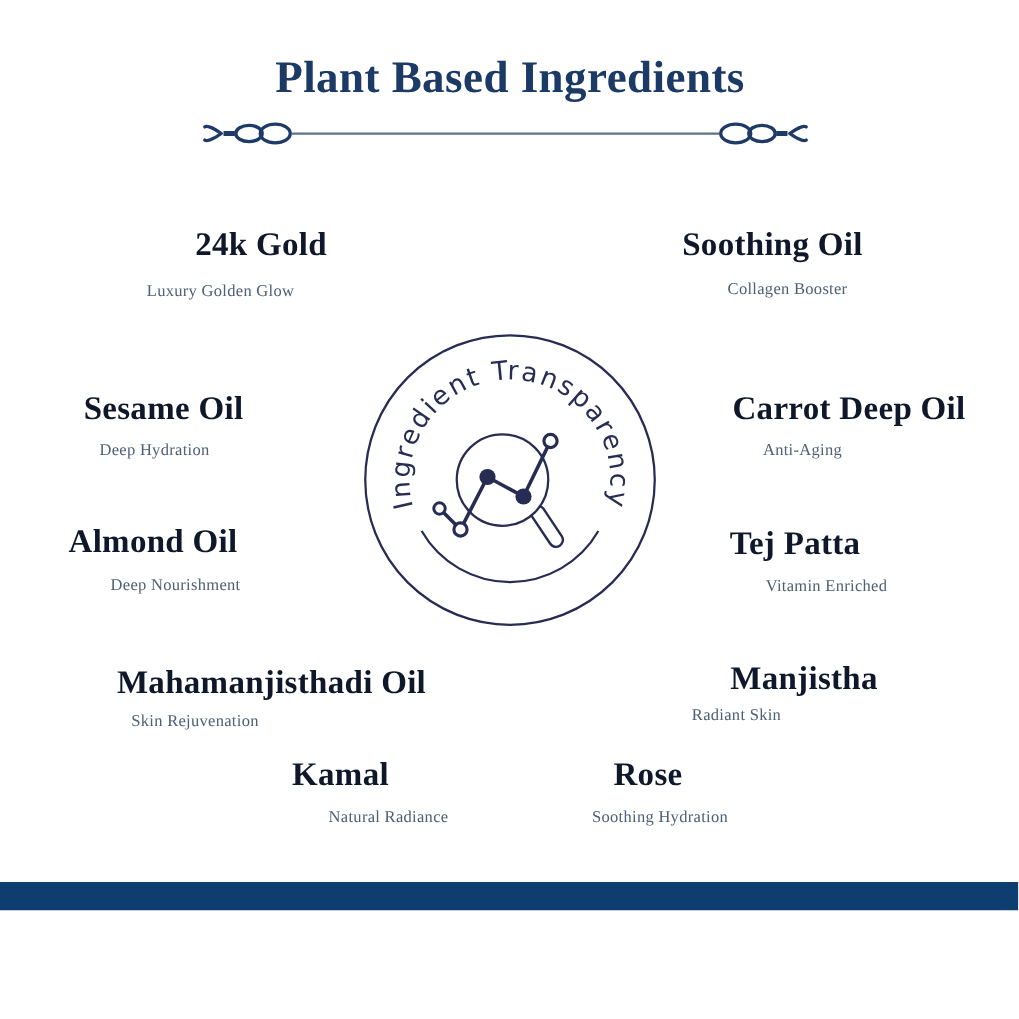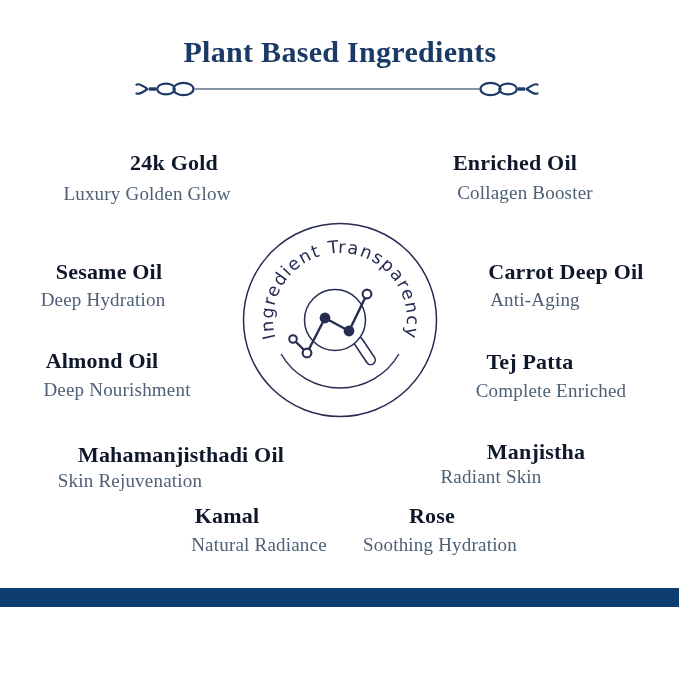--- a/index.html
+++ b/index.html
@@ -13,21 +13,21 @@
     letter-spacing:0.3px; white-space:nowrap;
   }
   .divider { position:absolute; left:135px; top:80px; }
   .ing-name {
     position:absolute; transform:translate(-50%,-50%);
     font-size:22px; font-weight:700; color:#0f172a;
     letter-spacing:0.2px; white-space:nowrap;
   }
   .ing-benefit {
     position:absolute; transform:translate(-50%,-50%);
-    font-size:19px; font-weight:400; color:#4e6075;
+    font-size:11px; font-weight:400; color:#4e6075;
     letter-spacing:0.2px; white-space:nowrap;
   }
   .badge { position:absolute; left:240px; top:220px; width:200px; height:200px; }
   .badge-text {
     font-family:"DejaVu Sans", sans-serif; font-size:17.5px; font-weight:500;
     letter-spacing:1.5px; fill:#262c52;
   }
   .footer {
     position:absolute; left:0; top:588px; width:679px; height:91px;
     background:#0e3d70; color:#ffffff;
@@ -59,34 +59,34 @@
       <ellipse cx="373" cy="9" rx="8.8" ry="5.4" stroke-width="2.2"></ellipse>
       <line x1="382.5" y1="9" x2="390" y2="9" stroke-width="3.4"></line>
       <path d="M391.5 9 C397 5 401 3.6 402.5 4.6 M391.5 9 C397 13 401 14.4 402.5 13.4" stroke-width="2.2" stroke-linecap="round"></path>
     </g>
   </svg>
 
   <div>
     <span class="ing-name" style="left:174px; top:163px;">24k Gold</span>
     <span class="ing-benefit" style="left:147px; top:194px;">Luxury Golden Glow</span>
 
-    <span class="ing-name" style="left:515px; top:163px;">Enriched Oil</span>
+    <span class="ing-name" style="left:515px; top:163px;">Soothing Oil</span>
     <span class="ing-benefit" style="left:525px; top:193px;font-family:Liberation Serif, serif;">Collagen Booster</span>
 
     <span class="ing-name" style="left:109px; top:272px;">Sesame Oil</span>
     <span class="ing-benefit" style="left:103px; top:300px;">Deep Hydration</span>
 
     <span class="ing-name" style="left:566px; top:272px;">Carrot Deep Oil</span>
     <span class="ing-benefit" style="left:535px; top:300px;">Anti-Aging</span>
 
     <span class="ing-name" style="left:102px; top:361px;">Almond Oil</span>
     <span class="ing-benefit" style="left:117px; top:390px;">Deep Nourishment</span>
 
     <span class="ing-name" style="left:530px; top:362px;">Tej Patta</span>
-    <span class="ing-benefit" style="left:551px; top:391px;">Complete Enriched</span>
+    <span class="ing-benefit" style="left:551px; top:391px;">Vitamin Enriched</span>
 
     <span class="ing-name" style="left:139px; top:455px;margin-left:42px;">Mahamanjisthadi Oil</span>
     <span class="ing-benefit" style="left:130px; top:481px;">Skin Rejuvenation</span>
 
     <span class="ing-name" style="left:536px; top:452px;">Manjistha</span>
     <span class="ing-benefit" style="left:491px; top:477px;">Radiant Skin</span>
 
     <span class="ing-name" style="left:227px; top:516px;">Kamal</span>
     <span class="ing-benefit" style="left:259px; top:545px;">Natural Radiance</span>
 

